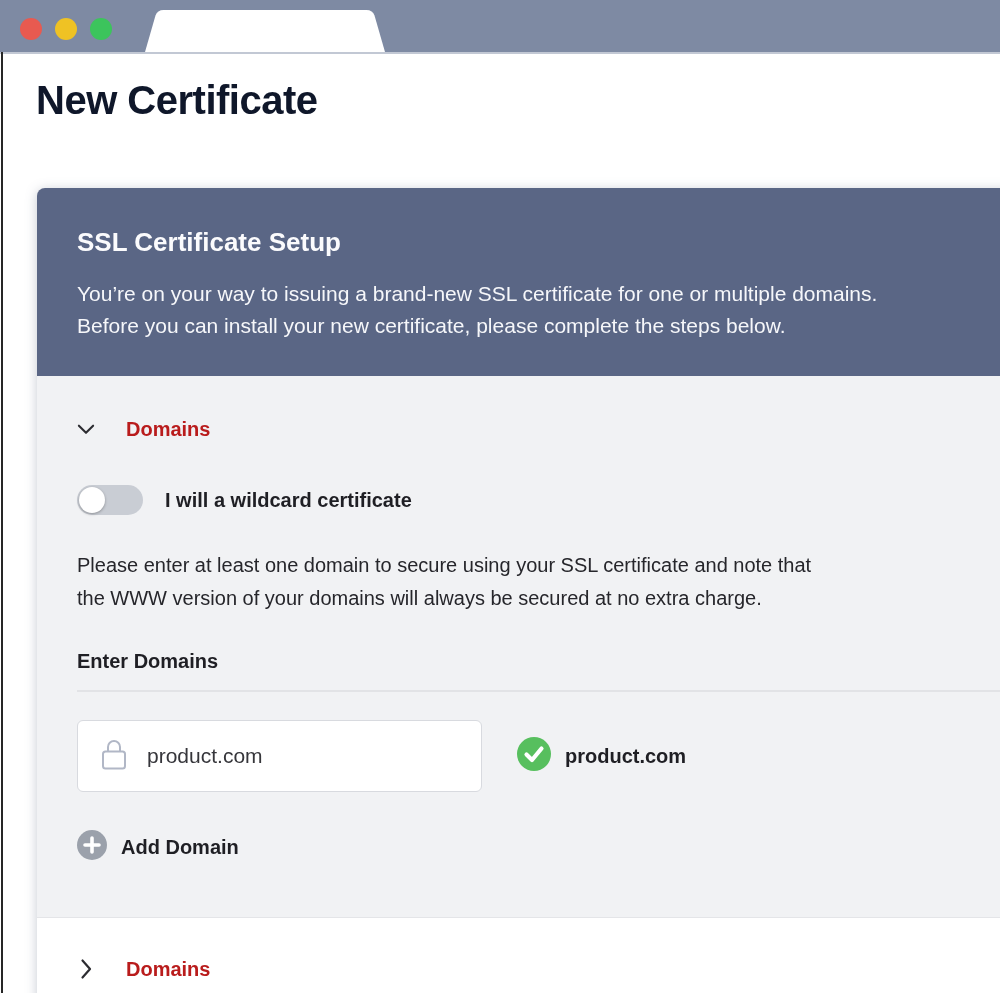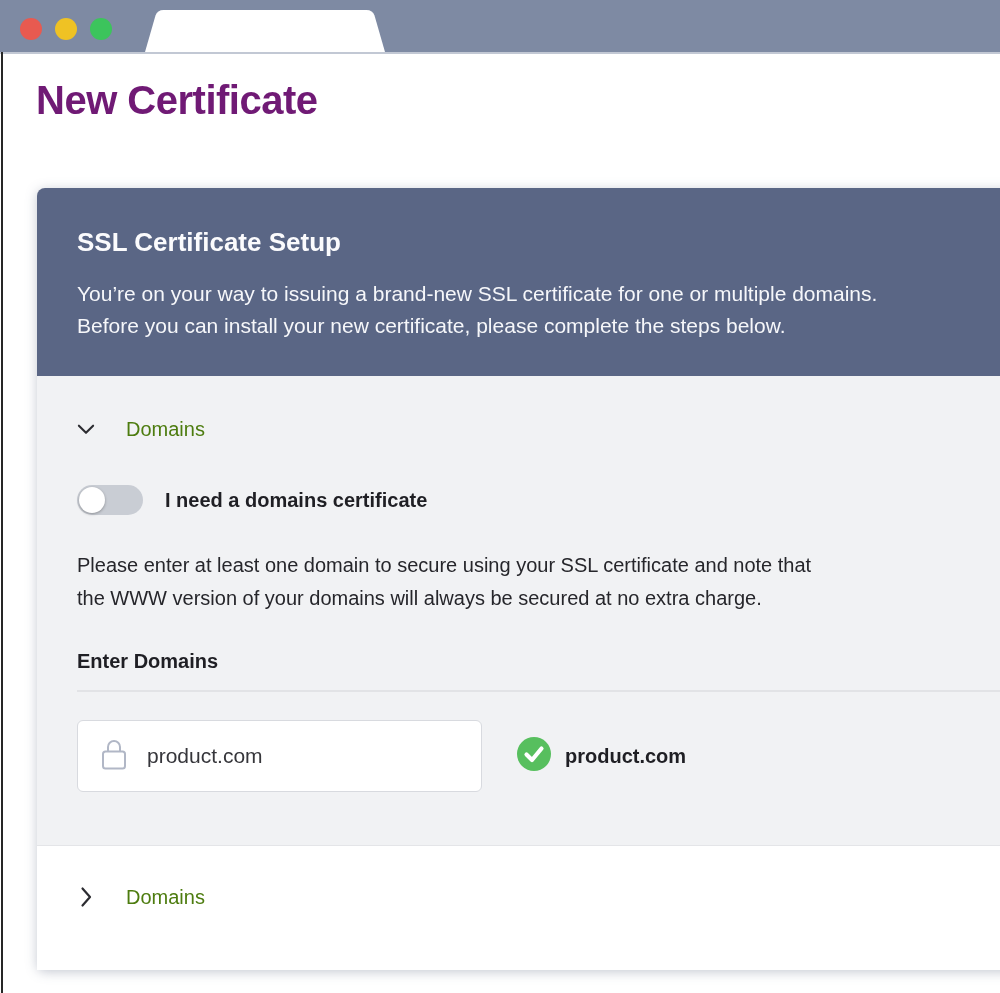--- a/index.html
+++ b/index.html
@@ -30,21 +30,21 @@
   .tab { position: absolute; left: 0; top: 0; }
 
   .frame-left {
     position: absolute; left: 1px; top: 52px; bottom: 0;
     width: 2px; background: #262626;
   }
 
   
   h1.page-title {
     position: absolute; left: 36px; top: 78px;
-    font-size: 40px; font-weight: 700; color: #701a75;
+    font-size: 40px; font-weight: 700; color: #0f172a;
     letter-spacing: -0.5px;
   }
 
   .card {
     position: absolute; left: 37px; top: 188px;
     width: 1100px;
     border-radius: 8px;
     box-shadow: 0 2px 12px rgba(90,100,125,0.35);
     background: #f1f2f4;
   }
@@ -62,21 +62,21 @@
   .card-desc .line {
     display: block; white-space: nowrap;
     font-size: 21px; line-height: 32px; color: #f6f7fa;
   }
 
   .card-body { background: #f1f2f4; padding: 0 40px 53px 40px; }
 
   .accordion-row { display: flex; align-items: center; height: 26px; cursor: pointer; }
   .card-body .accordion-row { padding-top: 40px; height: 66px; }
   .chev-box { width: 18px; display: flex; justify-content: center; align-items: center; }
-  .row-label { margin-left: 31px; font-size: 20px; font-weight: 400; color: #4d7c0f; }
+  .row-label { margin-left: 31px; font-size: 20px; font-weight: 700; color: #b91c1c; }
 
   .toggle-row { margin-top: 43px; display: flex; align-items: center; }
   .toggle {
     position: relative; width: 66px; height: 30px; border-radius: 15px;
     background: #c9cdd4; cursor: pointer; flex: none;
   }
   .toggle .knob {
     position: absolute; left: 2px; top: 2px; width: 26px; height: 26px;
     border-radius: 50%; background: #ffffff;
     box-shadow: 0 1px 3px rgba(0,0,0,0.3);
@@ -155,21 +155,21 @@
             <polyline points="2,2.5 9.5,10 17,2.5" fill="none" stroke="#2c2c31" stroke-width="2.2" stroke-linecap="round" stroke-linejoin="round"></polyline>
           </svg>
       </span>
       <span class="row-label">Domains</span>
     </div>
 
     <div class="toggle-row">
       <div class="toggle">
         <div class="knob"></div>
       </div>
-      <span class="toggle-label">I need a domains certificate</span>
+      <span class="toggle-label">I will a wildcard certificate</span>
     </div>
 
     <div class="help">
       <span class="line">Please enter at least one domain to secure using your SSL certificate and note that</span>
       <span class="line">the WWW version of your domains will always be secured at no extra charge.</span>
     </div>
 
     <div class="enter-label">Enter Domains</div>
 
     <hr class="divider">
@@ -190,20 +190,30 @@
           <svg width="34" height="34" viewBox="0 0 34 34">
               <circle cx="17" cy="17" r="17" fill="#57bf5e"></circle>
               <polyline points="9.5,17.5 15,23 24.5,11.5" fill="none" stroke="#ffffff" stroke-width="4.2" stroke-linecap="round" stroke-linejoin="round"></polyline>
             </svg>
         </span>
         <span class="sec-label">product.com</span>
       </div>
 
     </div>
 
+    <div class="add-domain">
+      <span>
+        <svg width="30" height="30" viewBox="0 0 30 30">
+            <circle cx="15" cy="15" r="15" fill="#9ba1ab"></circle>
+            <line x1="8" y1="15" x2="22" y2="15" stroke="#ffffff" stroke-width="3.6" stroke-linecap="round"></line>
+            <line x1="15" y1="8" x2="15" y2="22" stroke="#ffffff" stroke-width="3.6" stroke-linecap="round"></line>
+          </svg>
+      </span>
+      <span class="add-label">Add Domain</span>
+    </div>
 
   </div>
 
   <footer class="card-footer">
     <div class="accordion-row">
       <span class="chev-box">
         <svg width="12" height="22" viewBox="0 0 12 22">
             <polyline points="2.5,2.5 10,11 2.5,19.5" fill="none" stroke="#2c2c31" stroke-width="2.2" stroke-linecap="round" stroke-linejoin="round"></polyline>
           </svg>
       </span>

